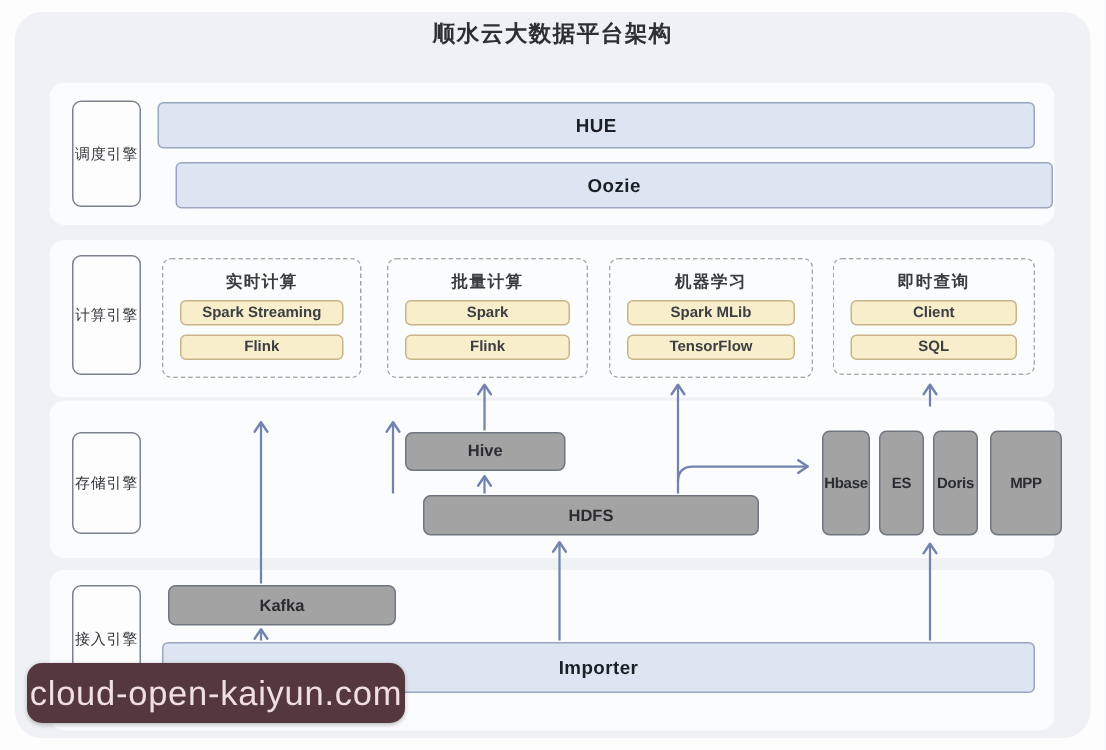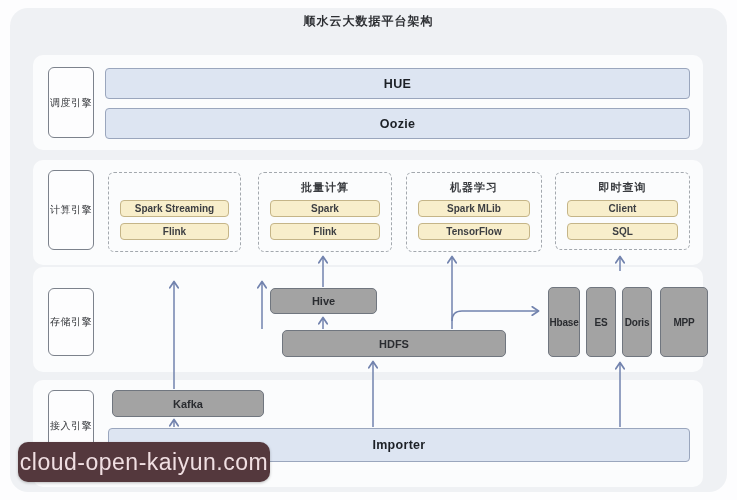--- a/index.html
+++ b/index.html
@@ -6,21 +6,21 @@
   body{
     width:737px;height:500px;position:relative;overflow:hidden;
     background:#fdfdfe;
     font-family:"Liberation Sans","DejaVu Sans",sans-serif;
     -webkit-font-smoothing:antialiased;
   }
   .abs{position:absolute;box-sizing:border-box;}
   .panel{background:#eff1f4;border-radius:18px;}
   .page-title{
     left:0;top:13px;width:737px;text-align:center;
-    font-size:12px;font-weight:700;color:#2d2f33;letter-spacing:1px;
+    font-size:15px;font-weight:700;color:#2d2f33;letter-spacing:1px;
   }
   .band{background:#fbfcfd;border-radius:10px;}
   .label-box{
     background:#fdfdfe;border:1.3px solid #7c828c;border-radius:6px;
     display:flex;align-items:center;justify-content:center;
     font-size:10px;color:#34363a;white-space:nowrap;letter-spacing:.5px;
   }
   .blue-bar{
     background:#dde5f2;border:1px solid #9aa6bd;border-radius:4px;
     display:flex;align-items:center;justify-content:center;
@@ -64,23 +64,24 @@
 <div class="abs band" style="left:33px;top:160px;width:670px;height:105px;"></div>
 <div class="abs band" style="left:33px;top:267px;width:670px;height:105px;"></div>
 <div class="abs band" style="left:33px;top:380px;width:670px;height:107px;"></div>
 
 <div class="abs label-box" style="left:48px;top:67px;width:46px;height:71px;">调度引擎</div>
 <div class="abs label-box" style="left:48px;top:170px;width:46px;height:80px;">计算引擎</div>
 <div class="abs label-box" style="left:48px;top:288px;width:46px;height:68px;">存储引擎</div>
 <div class="abs label-box" style="left:48px;top:390px;width:46px;height:72px;">接入引擎</div>
 
 <div class="abs blue-bar" style="left:105px;top:68px;width:585px;height:31px;">HUE</div>
-<div class="abs blue-bar" style="left:105px;top:108px;width:585px;height:31px;">Oozie</div>
+<div class="abs blue-bar" style="left:117px;top:108px;width:585px;height:31px;">Oozie</div>
 
 <div class="abs dashed-group" style="left:108px;top:172px;width:133px;height:80px;">
+  <div class="abs group-title">实时计算</div>
   <div class="abs pill" style="top:27px;">Spark Streaming</div>
   <div class="abs pill" style="top:50px;">Flink</div>
 </div>
 
 <div class="abs dashed-group" style="left:258px;top:172px;width:134px;height:80px;">
   <div class="abs group-title">批量计算</div>
   <div class="abs pill" style="top:27px;">Spark</div>
   <div class="abs pill" style="top:50px;">Flink</div>
 </div>
 

